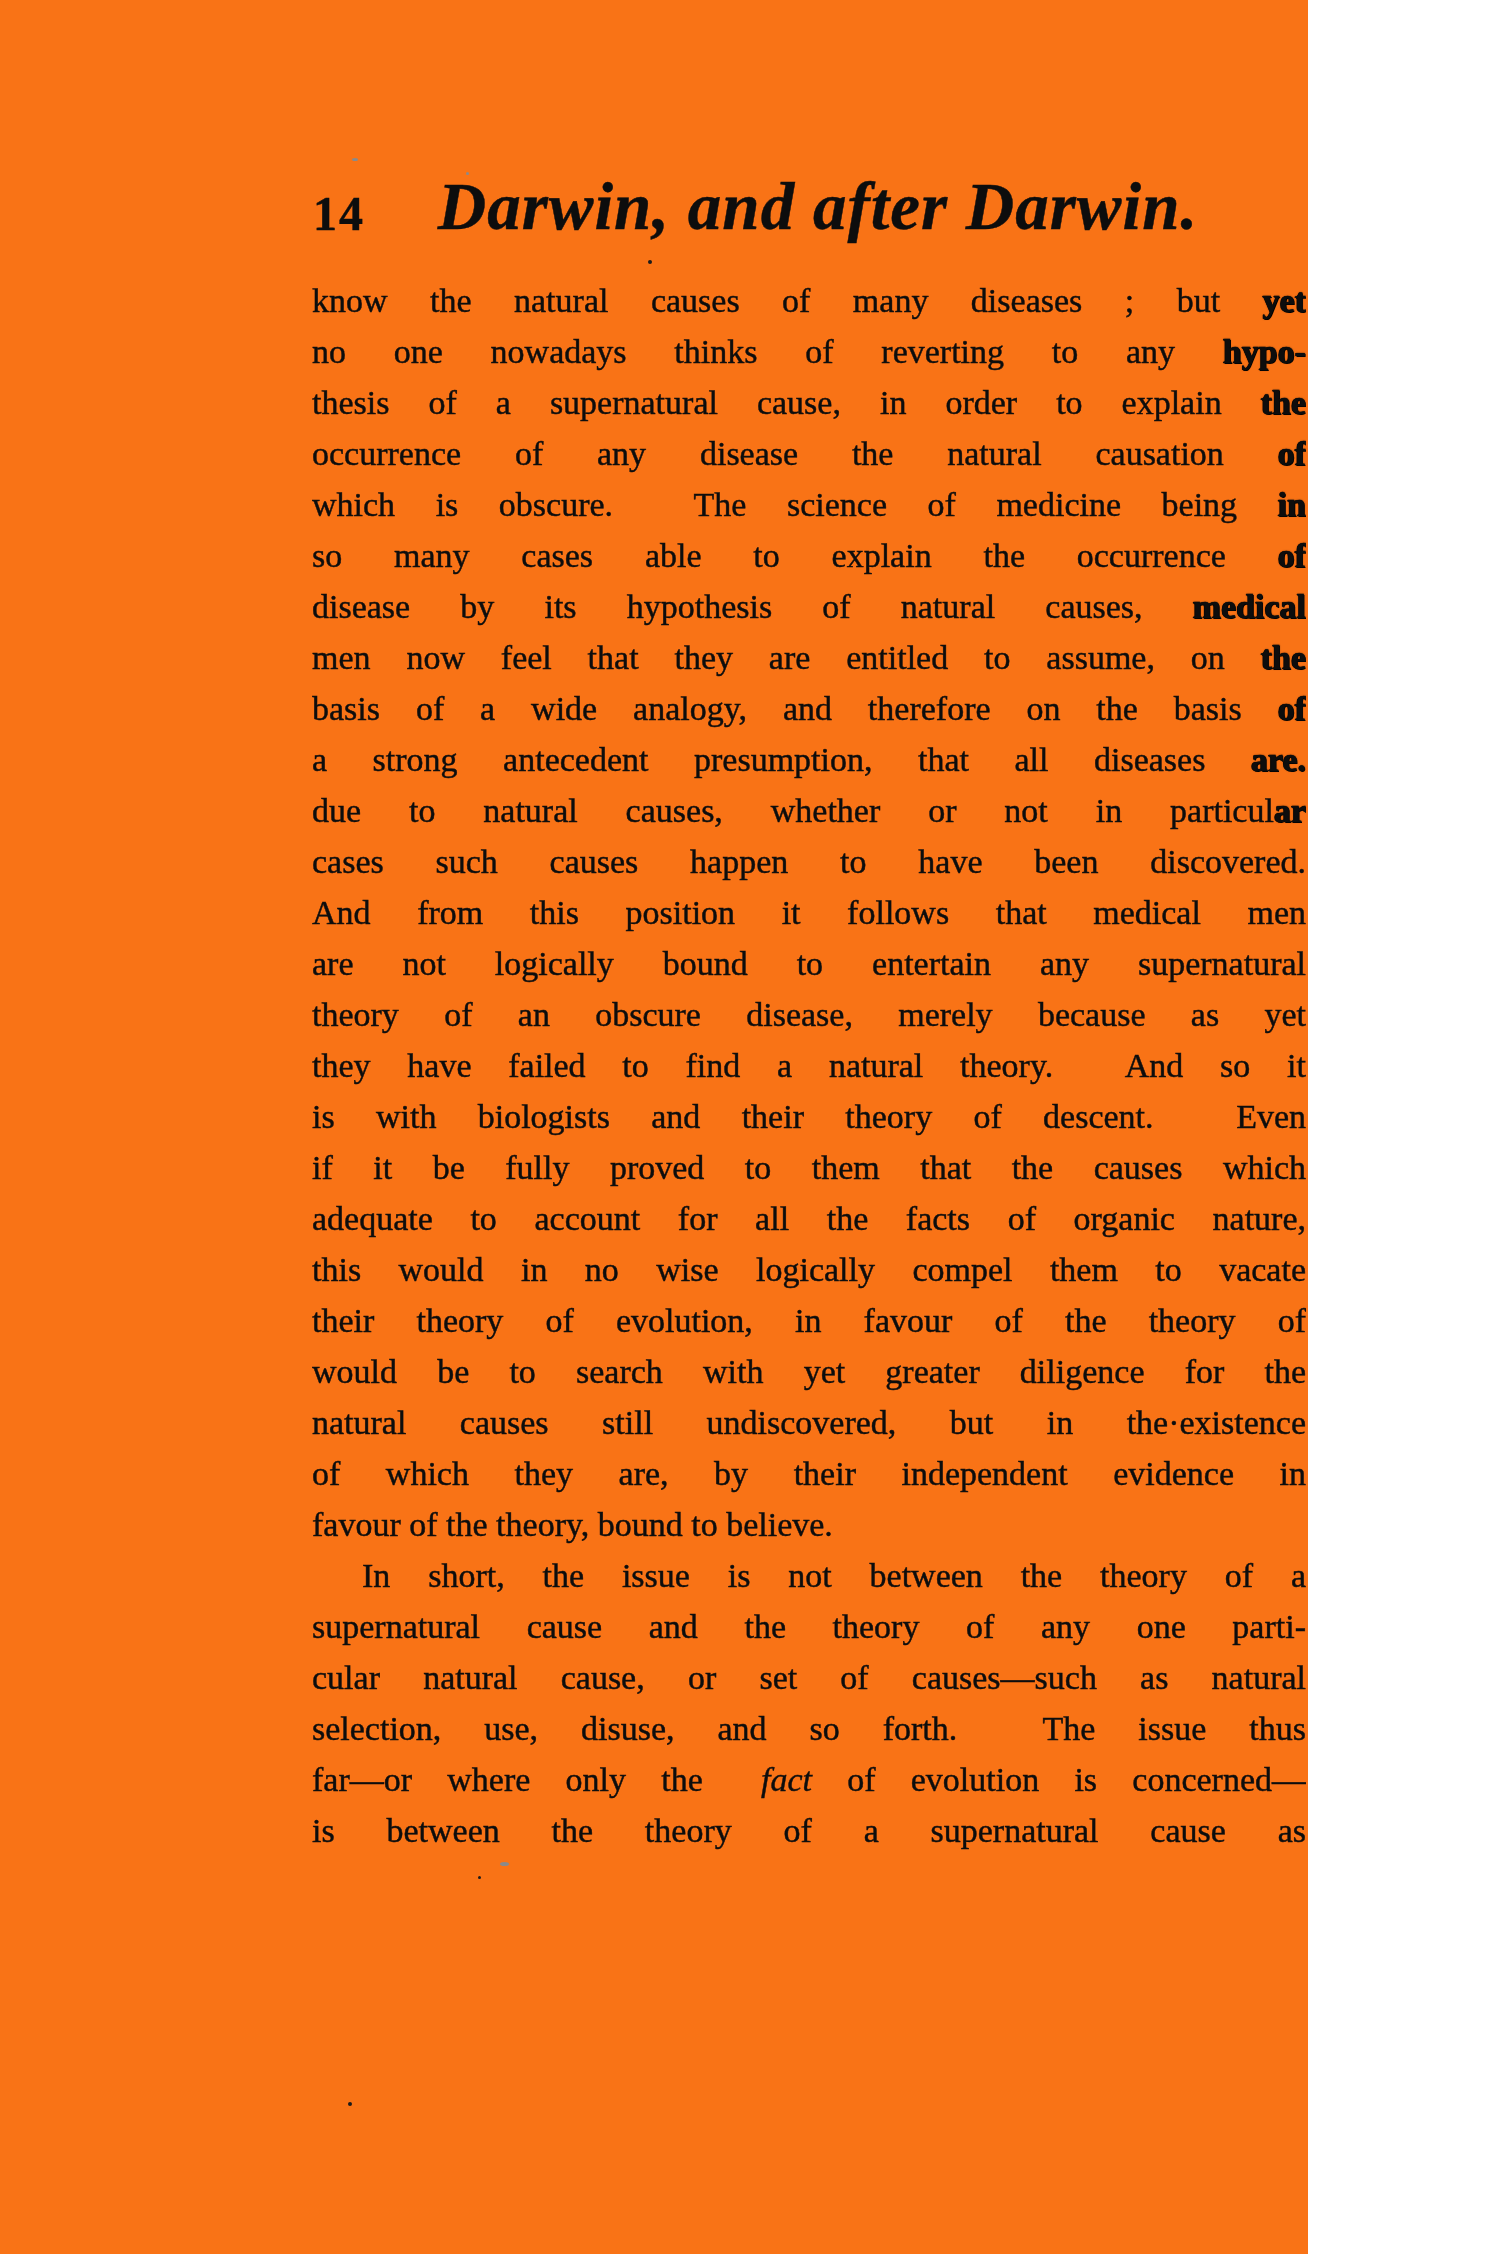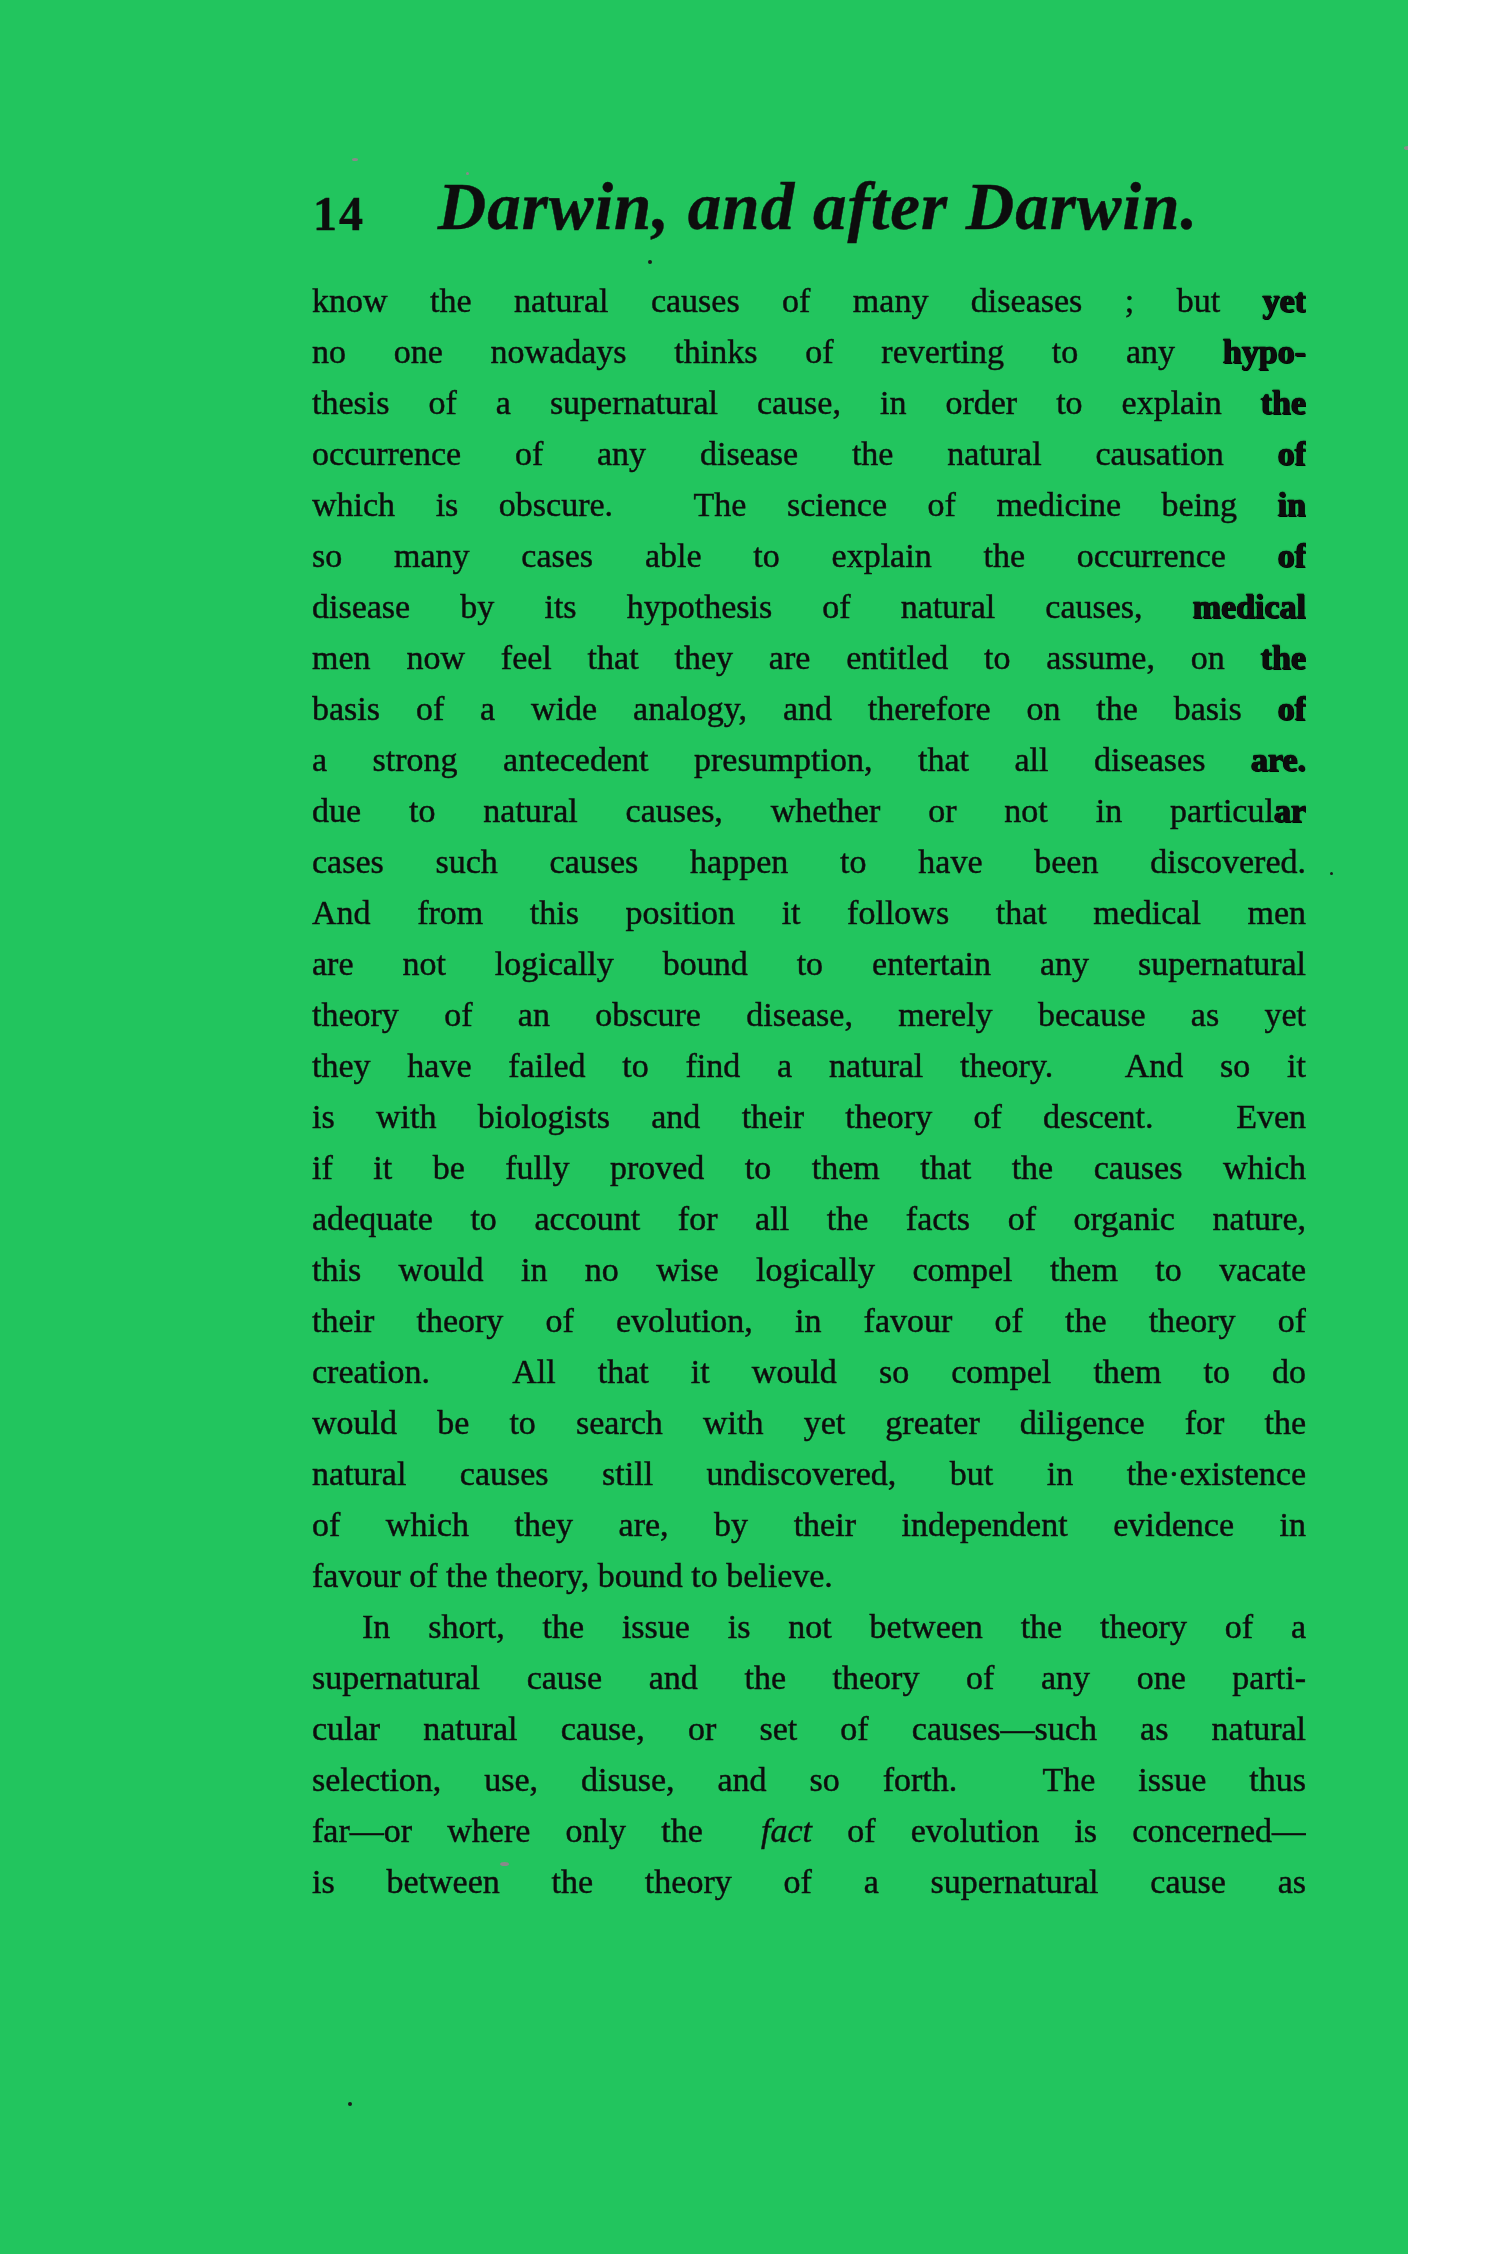--- a/index.html
+++ b/index.html
@@ -1,19 +1,19 @@
 <!DOCTYPE html>
 <html><head>
 <meta charset="utf-8">
 <style>
   html,body{margin:0;padding:0;background:#ffffff;}
   .scan{
     position:relative;
-    width:1408px;height:2254px;
-    background:#22c55e;
+    width:1308px;height:2254px;
+    background:#f97316;
     font-family:"Liberation Serif","DejaVu Serif",serif;
     color:#0d0d0d;
     overflow:hidden;
     -webkit-text-stroke:0.45px #111;
   }
   .pagenum{
     position:absolute;left:313px;top:190px;
     font-size:48px;line-height:48px;font-weight:bold;
     letter-spacing:2px;
   }
@@ -70,21 +70,20 @@
       <div class="line">cases such causes happen to have been discovered.</div>
       <div class="line">And from this position it follows that medical men</div>
       <div class="line">are not logically bound to entertain any supernatural</div>
       <div class="line">theory of an obscure disease, merely because as yet</div>
       <div class="line">they have failed to find a natural theory.&nbsp; And so it</div>
       <div class="line">is with biologists and their theory of descent.&nbsp; Even</div>
       <div class="line">if it be fully proved to them that the causes which</div>
       <div class="line">adequate to account for all the facts of organic nature,</div>
       <div class="line">this would in no wise logically compel them to vacate</div>
       <div class="line">their theory of evolution, in favour of the theory of</div>
-      <div class="line">creation.&nbsp; All that it would so compel them to do</div>
       <div class="line">would be to search with yet greater diligence for the</div>
       <div class="line">natural causes still undiscovered, but in the·existence</div>
       <div class="line">of which they are, by their independent evidence in</div>
       <div class="line para-end">favour of the theory, bound to believe.</div>
       <div class="line indent">In short, the issue is not between the theory of a</div>
       <div class="line">supernatural cause and the theory of any one parti-</div>
       <div class="line">cular natural cause, or set of causes—such as natural</div>
       <div class="line">selection, use, disuse, and so forth.&nbsp; The issue thus</div>
       <div class="line">far—or where only the <span class="italic">fact</span> of evolution is concerned—</div>
       <div class="line">is between the theory of a supernatural cause as</div>

